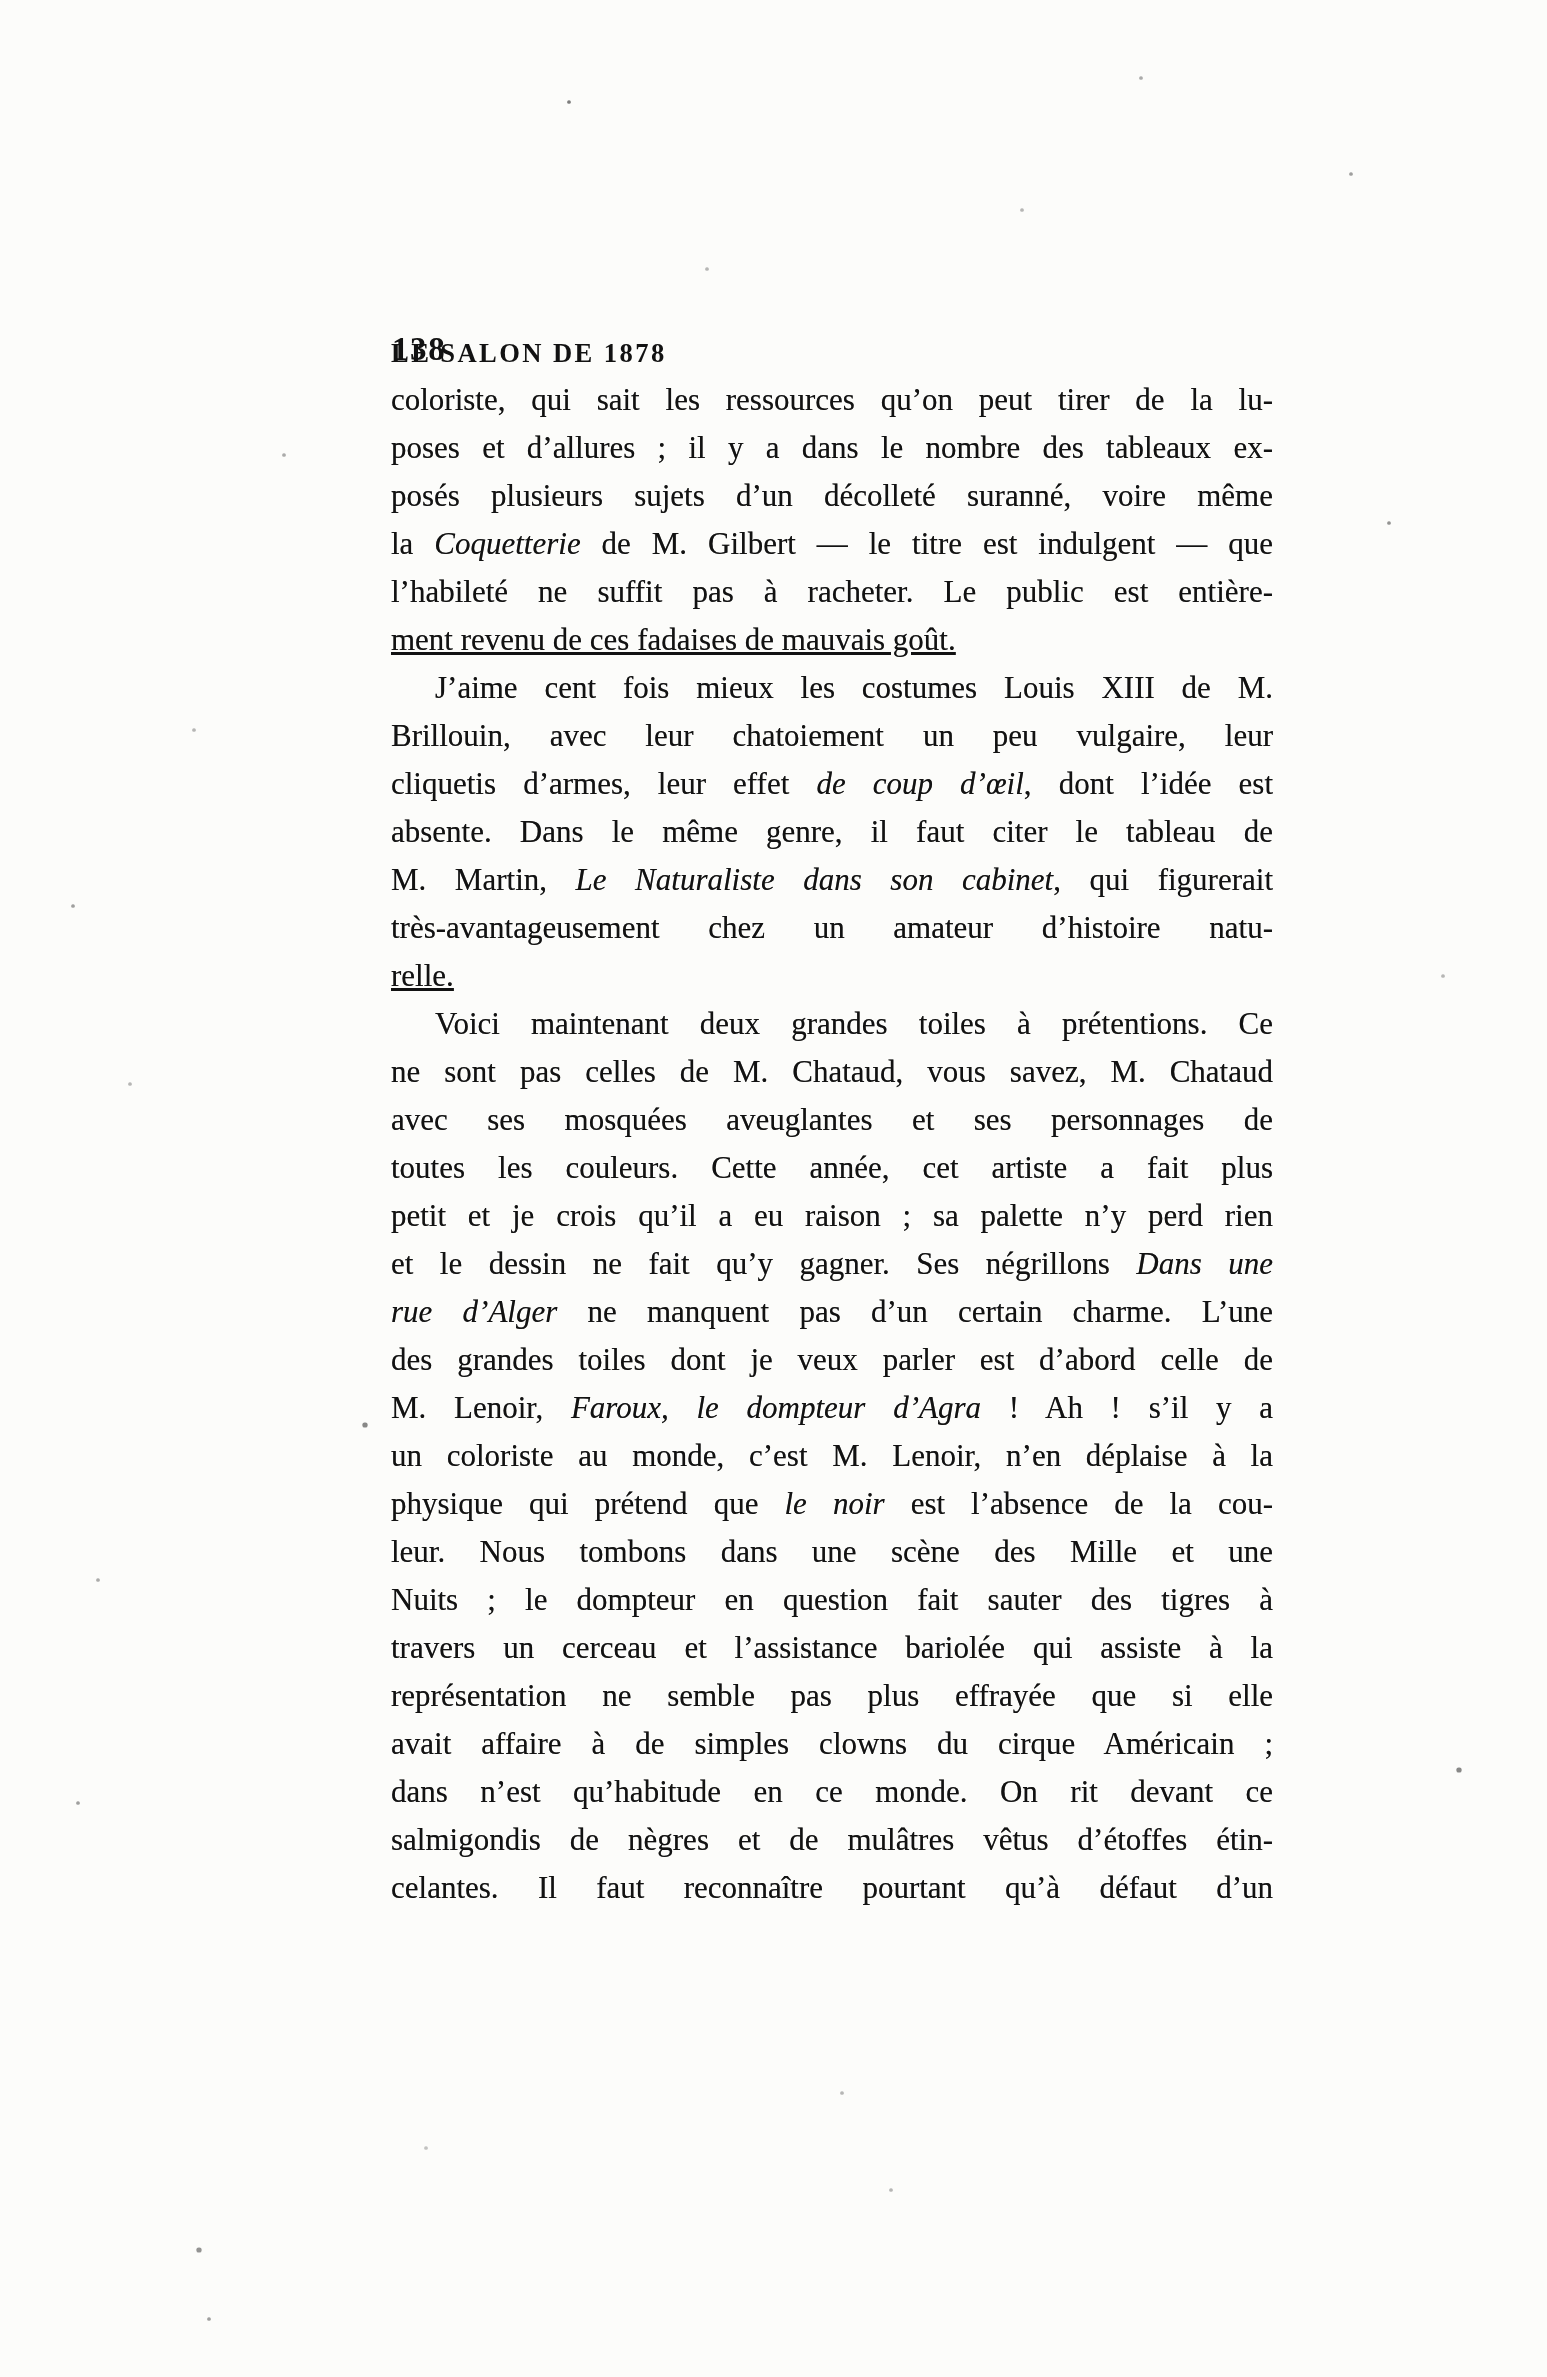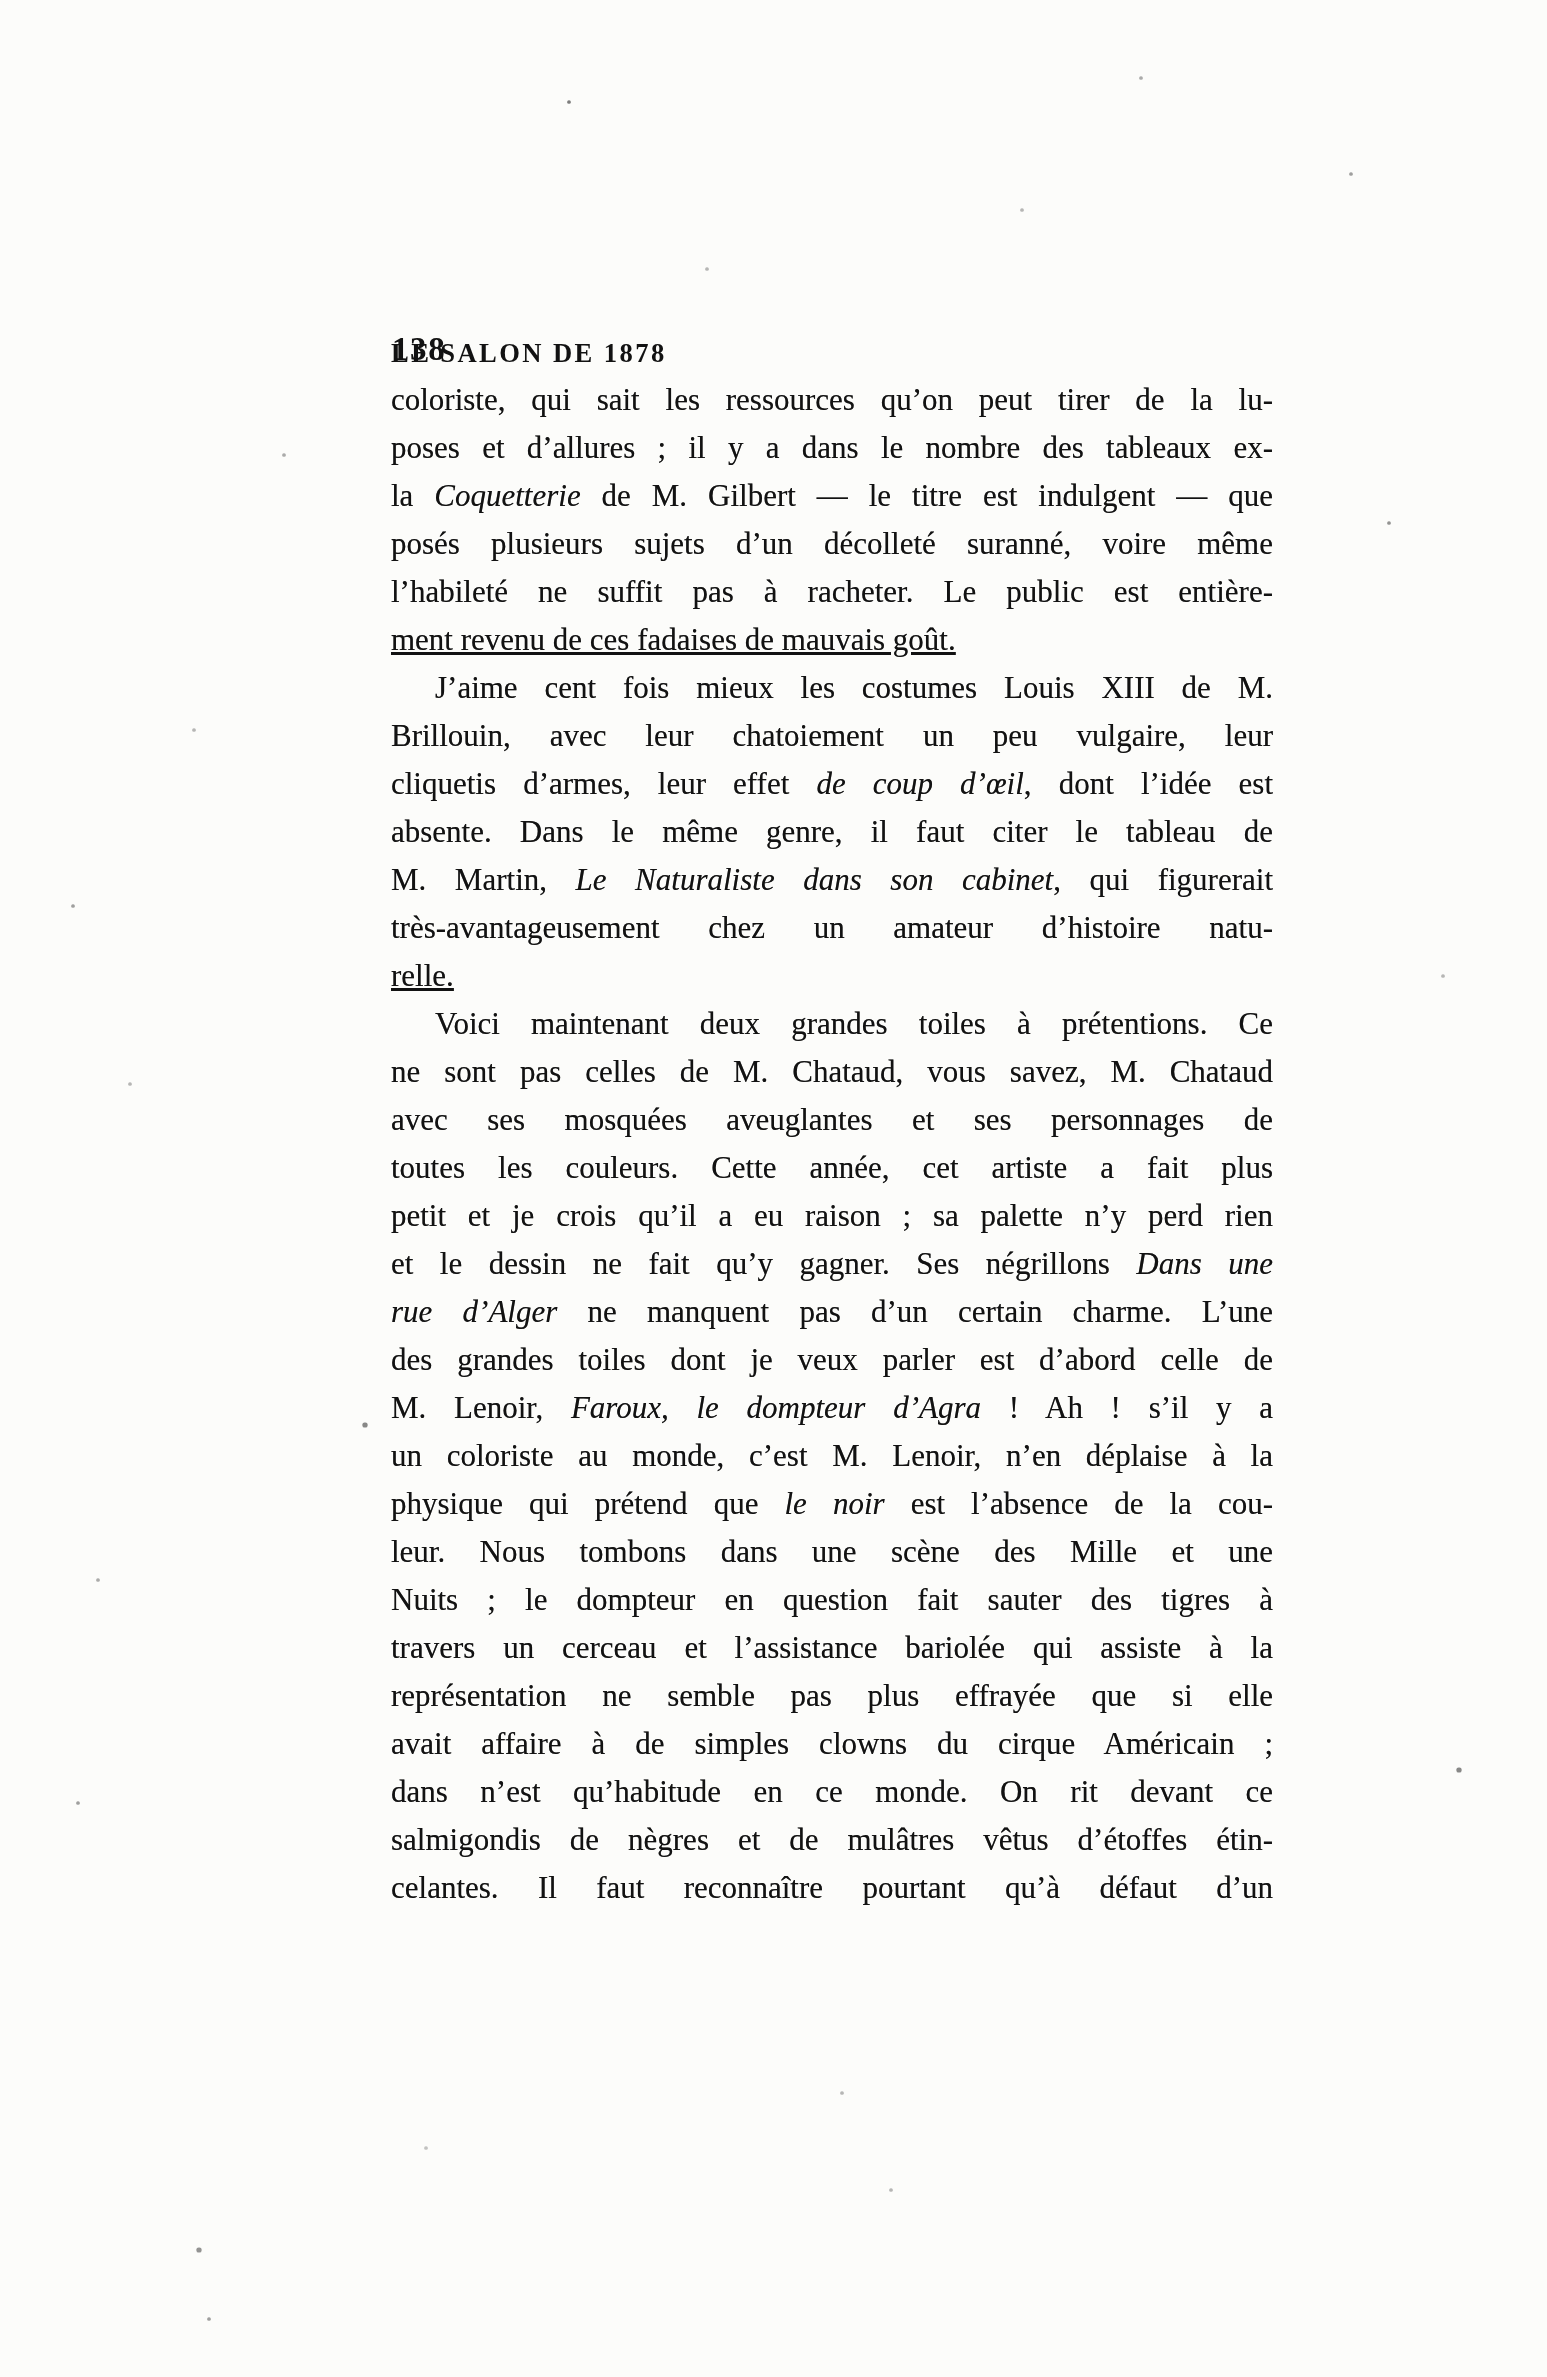--- a/index.html
+++ b/index.html
@@ -91,22 +91,22 @@
 <div class="page">
   <div class="speckles"></div>
 
   <div class="page-number">138</div>
 
   <div class="running-title">LE SALON DE 1878</div>
 
   <div class="body-text">
       <div class="line"><span>coloriste, qui sait les ressources qu’on peut tirer de la lu-</span></div>
       <div class="line"><span>poses et d’allures ; il y a dans le nombre des tableaux ex-</span></div>
+      <div class="line"><span>posés plusieurs sujets d’un décolleté suranné, voire même</span></div>
       <div class="line"><span>la </span><span class="it">Coquetterie</span><span> de M. Gilbert — le titre est indulgent — que</span></div>
-      <div class="line"><span>posés plusieurs sujets d’un décolleté suranné, voire même</span></div>
       <div class="line"><span>l’habileté ne suffit pas à racheter. Le public est entière-</span></div>
       <div class="line end"><span>ment revenu de ces fadaises de mauvais goût.</span></div>
       <div class="line indent"><span>J’aime cent fois mieux les costumes Louis XIII de M.</span></div>
       <div class="line"><span>Brillouin, avec leur chatoiement un peu vulgaire, leur</span></div>
       <div class="line"><span>cliquetis d’armes, leur effet </span><span class="it">de coup d’œil</span><span>, dont l’idée est</span></div>
       <div class="line"><span>absente. Dans le même genre, il faut citer le tableau de</span></div>
       <div class="line"><span>M. Martin, </span><span class="it">Le Naturaliste dans son cabinet</span><span>, qui figurerait</span></div>
       <div class="line"><span>très-avantageusement chez un amateur d’histoire natu-</span></div>
       <div class="line end"><span>relle.</span></div>
       <div class="line indent"><span>Voici maintenant deux grandes toiles à prétentions. Ce</span></div>

